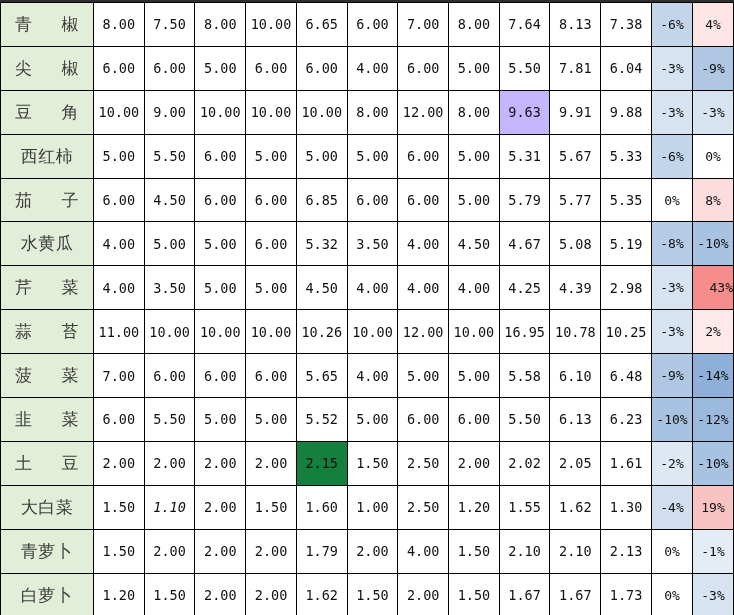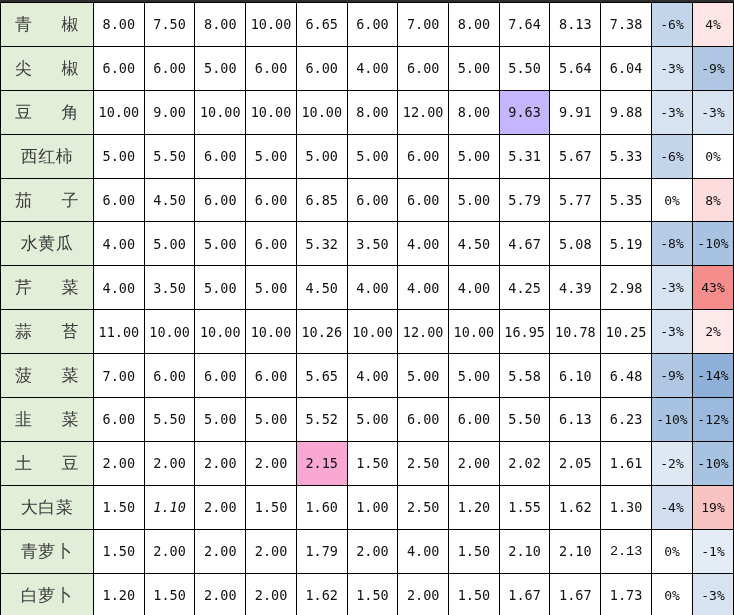--- a/index.html
+++ b/index.html
@@ -114,21 +114,21 @@
           </td>
           <td class="val-cell" style="background: rgb(255, 255, 255);">6.00</td>
           <td class="val-cell" style="background: rgb(255, 255, 255);">6.00</td>
           <td class="val-cell" style="background: rgb(255, 255, 255);">5.00</td>
           <td class="val-cell" style="background: rgb(255, 255, 255);">6.00</td>
           <td class="val-cell" style="background: rgb(255, 255, 255);">6.00</td>
           <td class="val-cell" style="background: rgb(255, 255, 255);">4.00</td>
           <td class="val-cell" style="background: rgb(255, 255, 255);">6.00</td>
           <td class="val-cell" style="background: rgb(255, 255, 255);">5.00</td>
           <td class="val-cell" style="background: rgb(255, 255, 255);">5.50</td>
-          <td class="val-cell" style="background: rgb(255, 255, 255);">5.64</td>
+          <td class="val-cell" style="background: rgb(255, 255, 255);">7.81</td>
           <td class="val-cell" style="background: rgb(255, 255, 255);">6.04</td>
           <td class="pct-cell" style="background: rgb(215, 227, 241);">-3%</td>
           <td class="pct-cell" style="background: rgb(175, 199, 227);">-9%</td>
         </tr>
         <tr>
           <td class="name-cell">
             <div class="spread2">
               <span>豆</span>
               <span>角</span>
             </div>
@@ -216,21 +216,21 @@
           <td class="val-cell" style="background: rgb(255, 255, 255);">5.00</td>
           <td class="val-cell" style="background: rgb(255, 255, 255);">5.00</td>
           <td class="val-cell" style="background: rgb(255, 255, 255);">4.50</td>
           <td class="val-cell" style="background: rgb(255, 255, 255);">4.00</td>
           <td class="val-cell" style="background: rgb(255, 255, 255);">4.00</td>
           <td class="val-cell" style="background: rgb(255, 255, 255);">4.00</td>
           <td class="val-cell" style="background: rgb(255, 255, 255);">4.25</td>
           <td class="val-cell" style="background: rgb(255, 255, 255);">4.39</td>
           <td class="val-cell" style="background: rgb(255, 255, 255);">2.98</td>
           <td class="pct-cell" style="background: rgb(215, 227, 241);">-3%</td>
-          <td class="pct-cell" style="background: rgb(246, 141, 141);">43%</td>
+          <td class="pct-cell" style="background: rgb(246, 141, 141); text-align: right;">43%</td>
         </tr>
         <tr>
           <td class="name-cell">
             <div class="spread2">
               <span>蒜</span>
               <span>苔</span>
             </div>
           </td>
           <td class="val-cell" style="background: rgb(255, 255, 255);">11.00</td>
           <td class="val-cell" style="background: rgb(255, 255, 255);">10.00</td>
@@ -292,21 +292,21 @@
           <td class="name-cell">
             <div class="spread2">
               <span>土</span>
               <span>豆</span>
             </div>
           </td>
           <td class="val-cell" style="background: rgb(255, 255, 255);">2.00</td>
           <td class="val-cell" style="background: rgb(255, 255, 255);">2.00</td>
           <td class="val-cell" style="background: rgb(255, 255, 255);">2.00</td>
           <td class="val-cell" style="background: rgb(255, 255, 255);">2.00</td>
-          <td class="val-cell" style="background: #f9a8d4;">2.15</td>
+          <td class="val-cell" style="background: #15803d;">2.15</td>
           <td class="val-cell" style="background: rgb(255, 255, 255);">1.50</td>
           <td class="val-cell" style="background: rgb(255, 255, 255);">2.50</td>
           <td class="val-cell" style="background: rgb(255, 255, 255);">2.00</td>
           <td class="val-cell" style="background: rgb(255, 255, 255);">2.02</td>
           <td class="val-cell" style="background: rgb(255, 255, 255);">2.05</td>
           <td class="val-cell" style="background: rgb(255, 255, 255);">1.61</td>
           <td class="pct-cell" style="background: rgb(221, 232, 243);">-2%</td>
           <td class="pct-cell" style="background: rgb(168, 195, 225);">-10%</td>
         </tr>
         <tr>
@@ -334,21 +334,21 @@
           <td class="val-cell" style="background: rgb(255, 255, 255);">1.50</td>
           <td class="val-cell" style="background: rgb(255, 255, 255);">2.00</td>
           <td class="val-cell" style="background: rgb(255, 255, 255);">2.00</td>
           <td class="val-cell" style="background: rgb(255, 255, 255);">2.00</td>
           <td class="val-cell" style="background: rgb(255, 255, 255);">1.79</td>
           <td class="val-cell" style="background: rgb(255, 255, 255);">2.00</td>
           <td class="val-cell" style="background: rgb(255, 255, 255);">4.00</td>
           <td class="val-cell" style="background: rgb(255, 255, 255);">1.50</td>
           <td class="val-cell" style="background: rgb(255, 255, 255);">2.10</td>
           <td class="val-cell" style="background: rgb(255, 255, 255);">2.10</td>
-          <td class="val-cell" style="background: rgb(255, 255, 255); font-family: Liberation Mono, monospace;">2.13</td>
+          <td class="val-cell" style="background: rgb(255, 255, 255);">2.13</td>
           <td class="pct-cell" style="background: rgb(255, 255, 255);">0%</td>
           <td class="pct-cell" style="background: rgb(228, 236, 246);">-1%</td>
         </tr>
         <tr>
           <td class="name-cell">
             <div class="solid3">白萝卜</div>
           </td>
           <td class="val-cell" style="background: rgb(255, 255, 255);">1.20</td>
           <td class="val-cell" style="background: rgb(255, 255, 255);">1.50</td>
           <td class="val-cell" style="background: rgb(255, 255, 255);">2.00</td>

